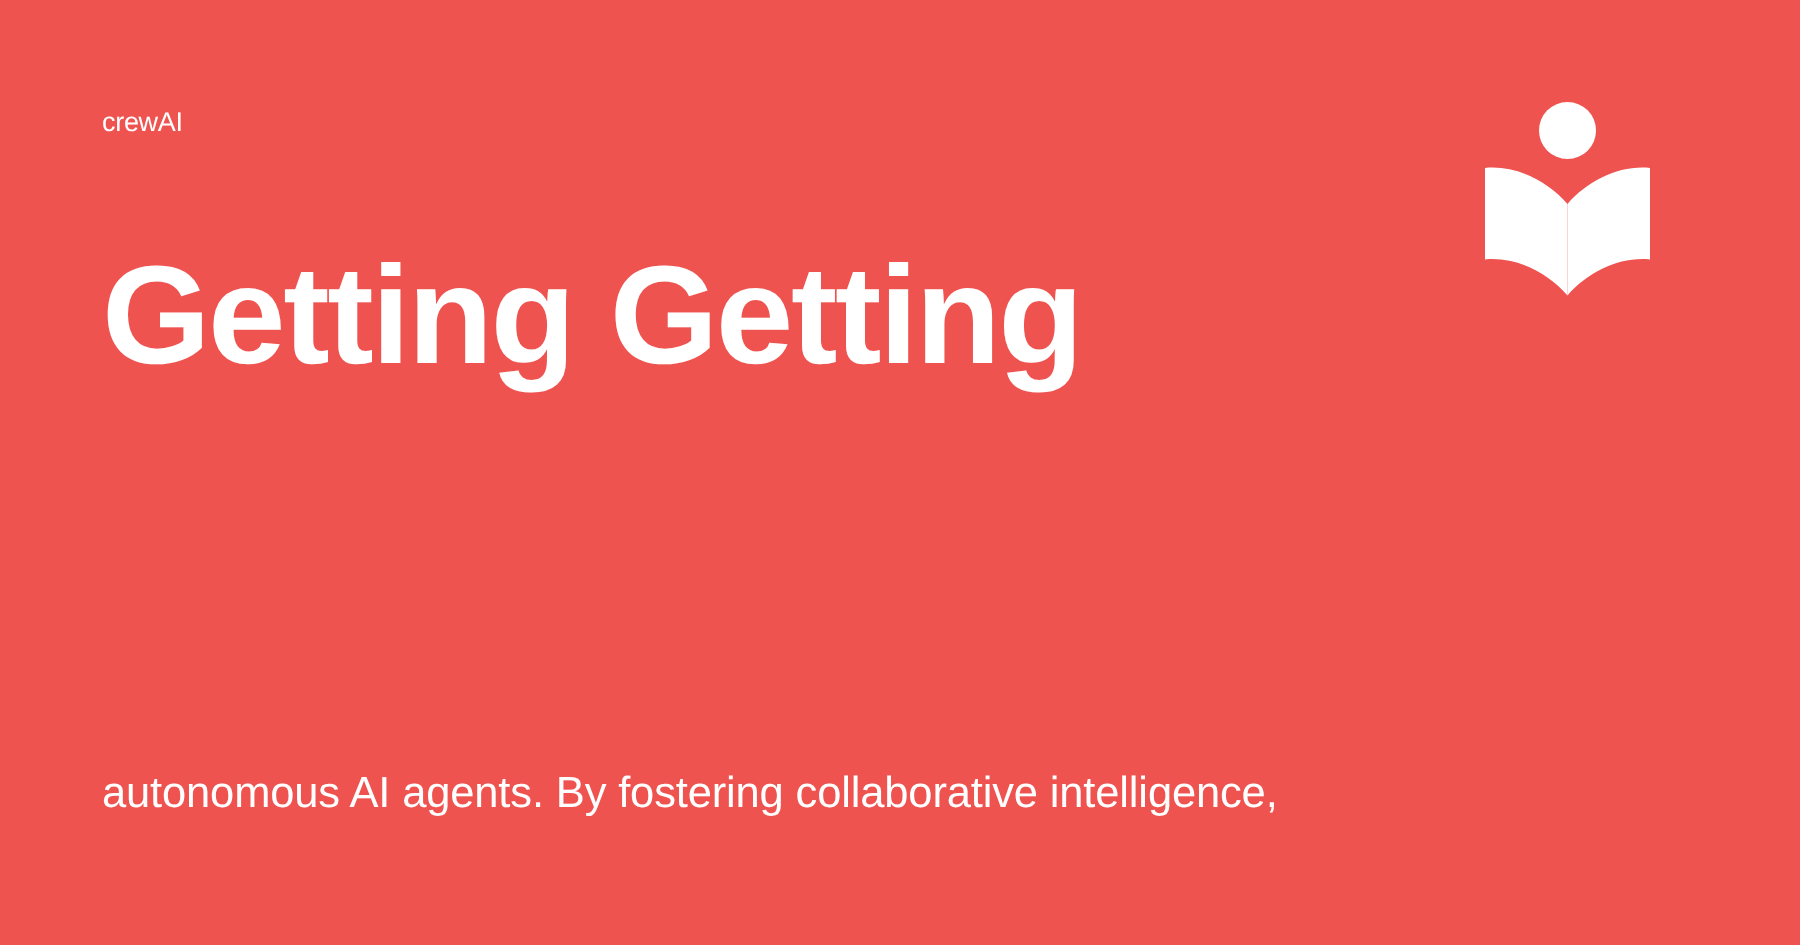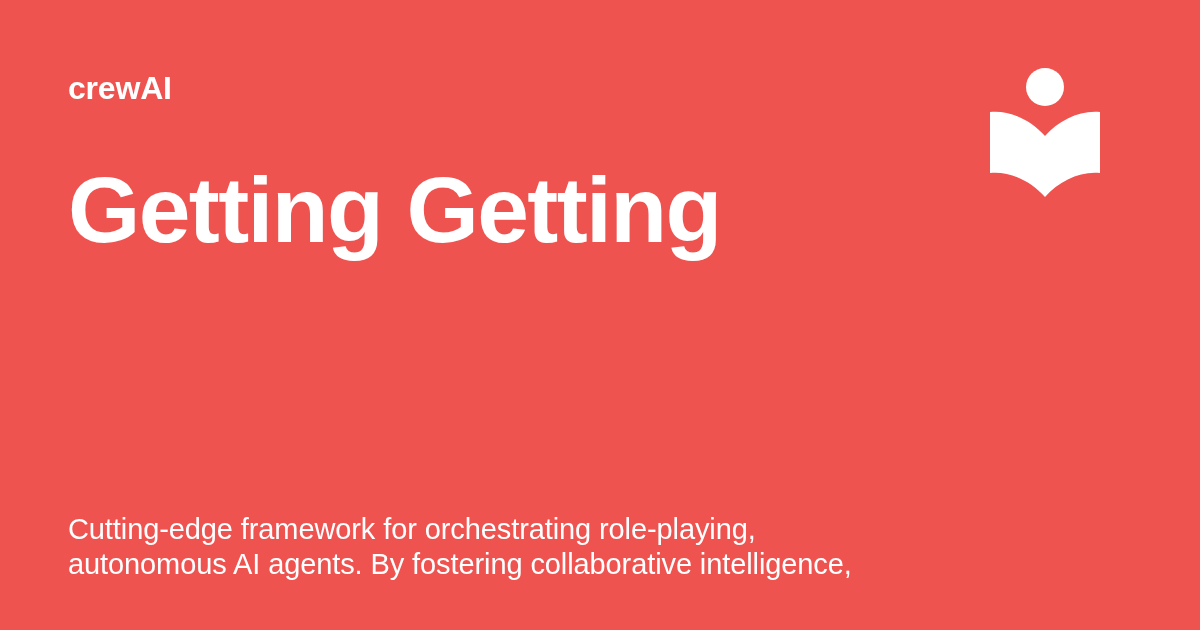--- a/index.html
+++ b/index.html
@@ -28,22 +28,22 @@
   
   .brand {
     position: absolute;
     left: 68px;
     top: 72px;
     display: flex;
     align-items: center;
   }
 
   .brand-name {
-    font-size: 32px;
-    font-weight: bold;
+    font-size: 18px;
+    font-weight: normal;
     color: #ffffff;
     letter-spacing: -0.2px;
     line-height: 1;
     white-space: nowrap;
   }
 
   
   .site-icon {
     position: absolute;
     left: 984px;
@@ -114,17 +114,16 @@
                C 96 50, 75 60, 61 76
                L 61 137
                C 75 121, 96 111, 116 113
                Z" fill="#ffffff"></path>
     </svg>
   </div>
 
   <h1 class="headline">Getting Getting</h1>
 
   <div class="description">
-    <span class="desc-line">Cutting-edge framework for orchestrating role-playing,</span>
     <span class="desc-line">autonomous AI agents. By fostering collaborative intelligence,</span>
   </div>
 
 </div>
 
 </body></html>

